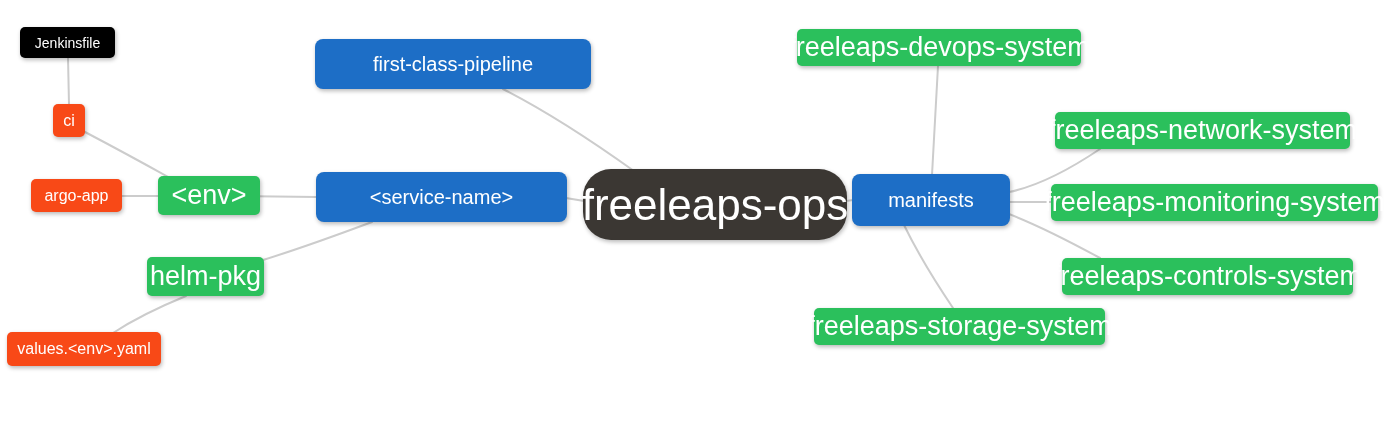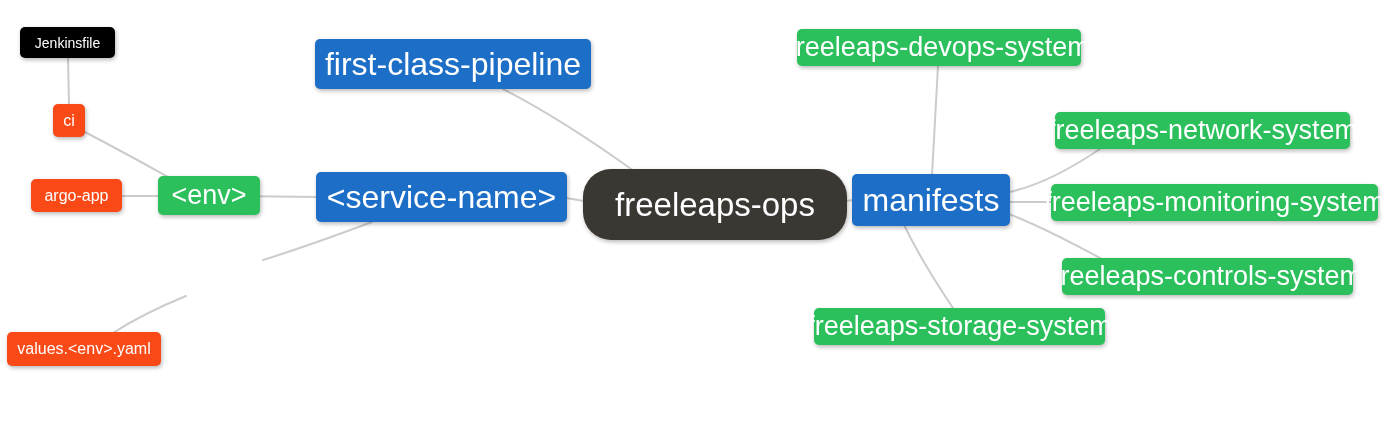--- a/index.html
+++ b/index.html
@@ -27,22 +27,22 @@
     display: flex;
     align-items: center;
     justify-content: center;
     color: #ffffff;
     border-radius: 5px;
     box-shadow: 1px 2px 4px rgba(0,0,0,0.28);
     white-space: nowrap;
     cursor: pointer;
     line-height: 1;
   }
-  .lv0 { background: #3B3733; font-size: 33px; border-radius: 28px; }
-  .lv1 { background: #1D6EC6; font-size: 32px; }
+  .lv0 { background: #3B3733; font-size: 44px; border-radius: 28px; }
+  .lv1 { background: #1D6EC6; font-size: 20px; border-radius: 8px; }
   .lv2 { background: #2BC05C; font-size: 27px; }
   .lv3 { background: #F84917; font-size: 16px; }
   .lv4 { background: #000000; font-size: 14px; }
   .edge {
     fill: none;
     stroke: #CCCCCC;
     stroke-width: 2;
     stroke-linecap: round;
   }
 </style>
@@ -69,20 +69,21 @@
   </svg>
 
   <div class="node lv4" style="left:20px; top:27px; width:95px; height:31px;">Jenkinsfile</div>
 
   <div class="node lv3" style="left:53px; top:104px; width:32px; height:33px;text-align:center;">ci</div>
 
   <div class="node lv3" style="left:31px; top:179px; width:91px; height:33px;">argo-app</div>
 
   <div class="node lv2" style="left:158px; top:176px; width:102px; height:39px;">&lt;env&gt;</div>
 
+  <div class="node lv2" style="left:147px; top:257px; width:117px; height:39px;">helm-pkg</div>
 
   <div class="node lv3" style="left:7px; top:332px; width:154px; height:34px;">values.&lt;env&gt;.yaml</div>
 
   <div class="node lv1" style="left:315px; top:39px; width:276px; height:50px;">first-class-pipeline</div>
 
   <div class="node lv1" style="left:316px; top:172px; width:251px; height:50px;">&lt;service-name&gt;</div>
 
   <div class="node lv0" style="left:583px; top:169px; width:264px; height:71px;">freeleaps-ops</div>
 
   <div class="node lv1" style="left:852px; top:174px; width:158px; height:52px;">manifests</div>

